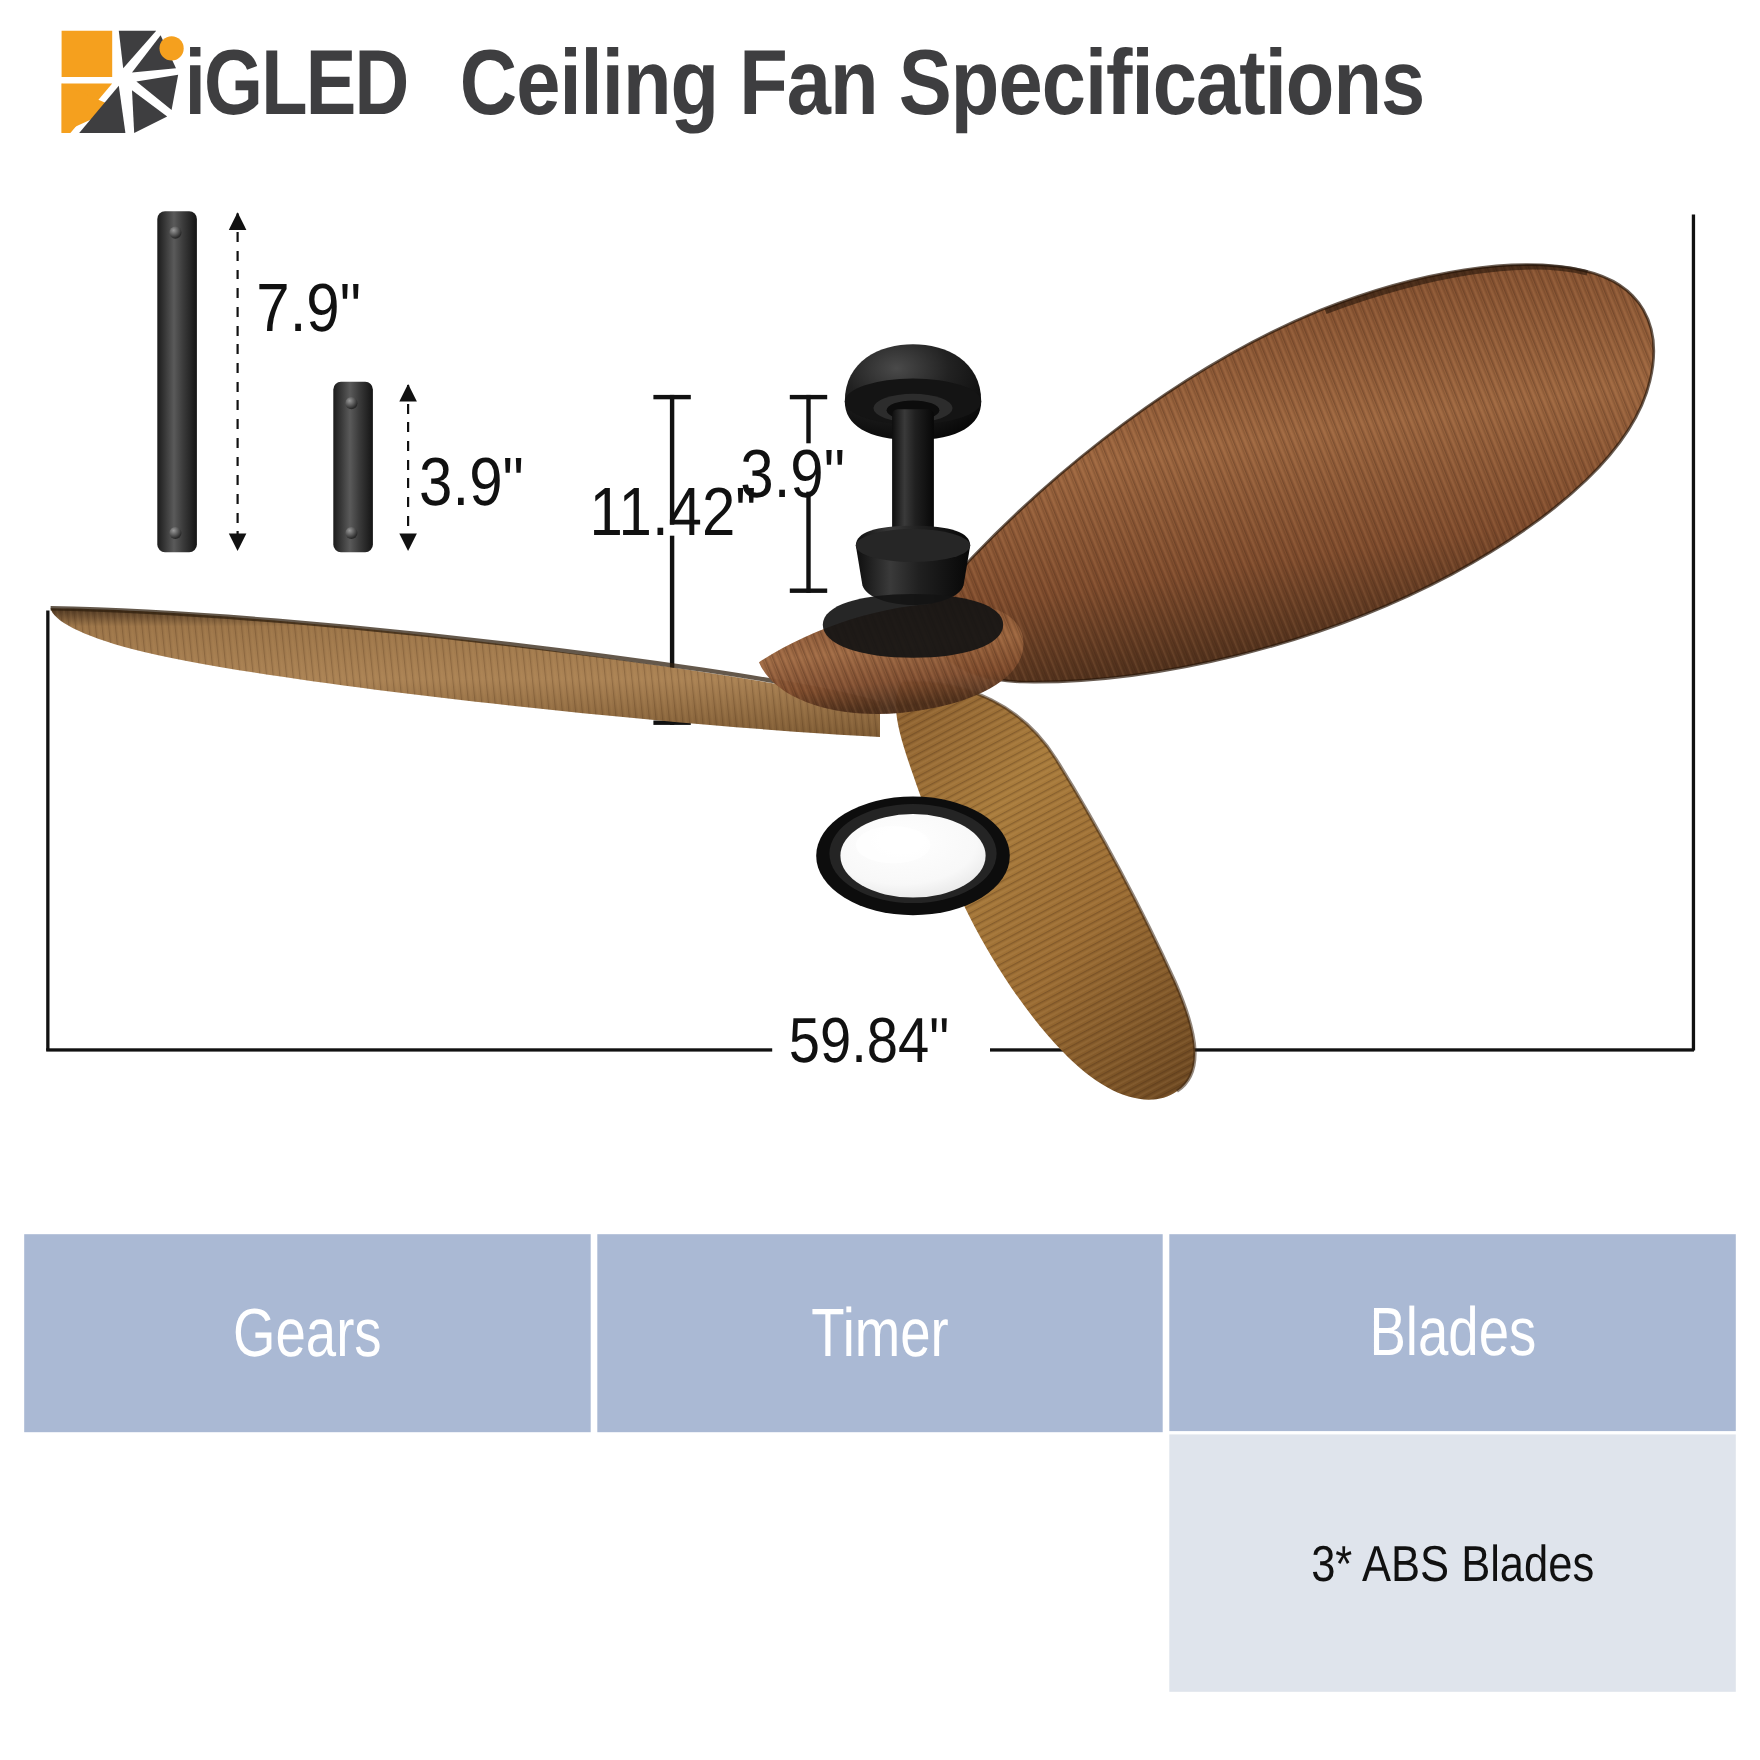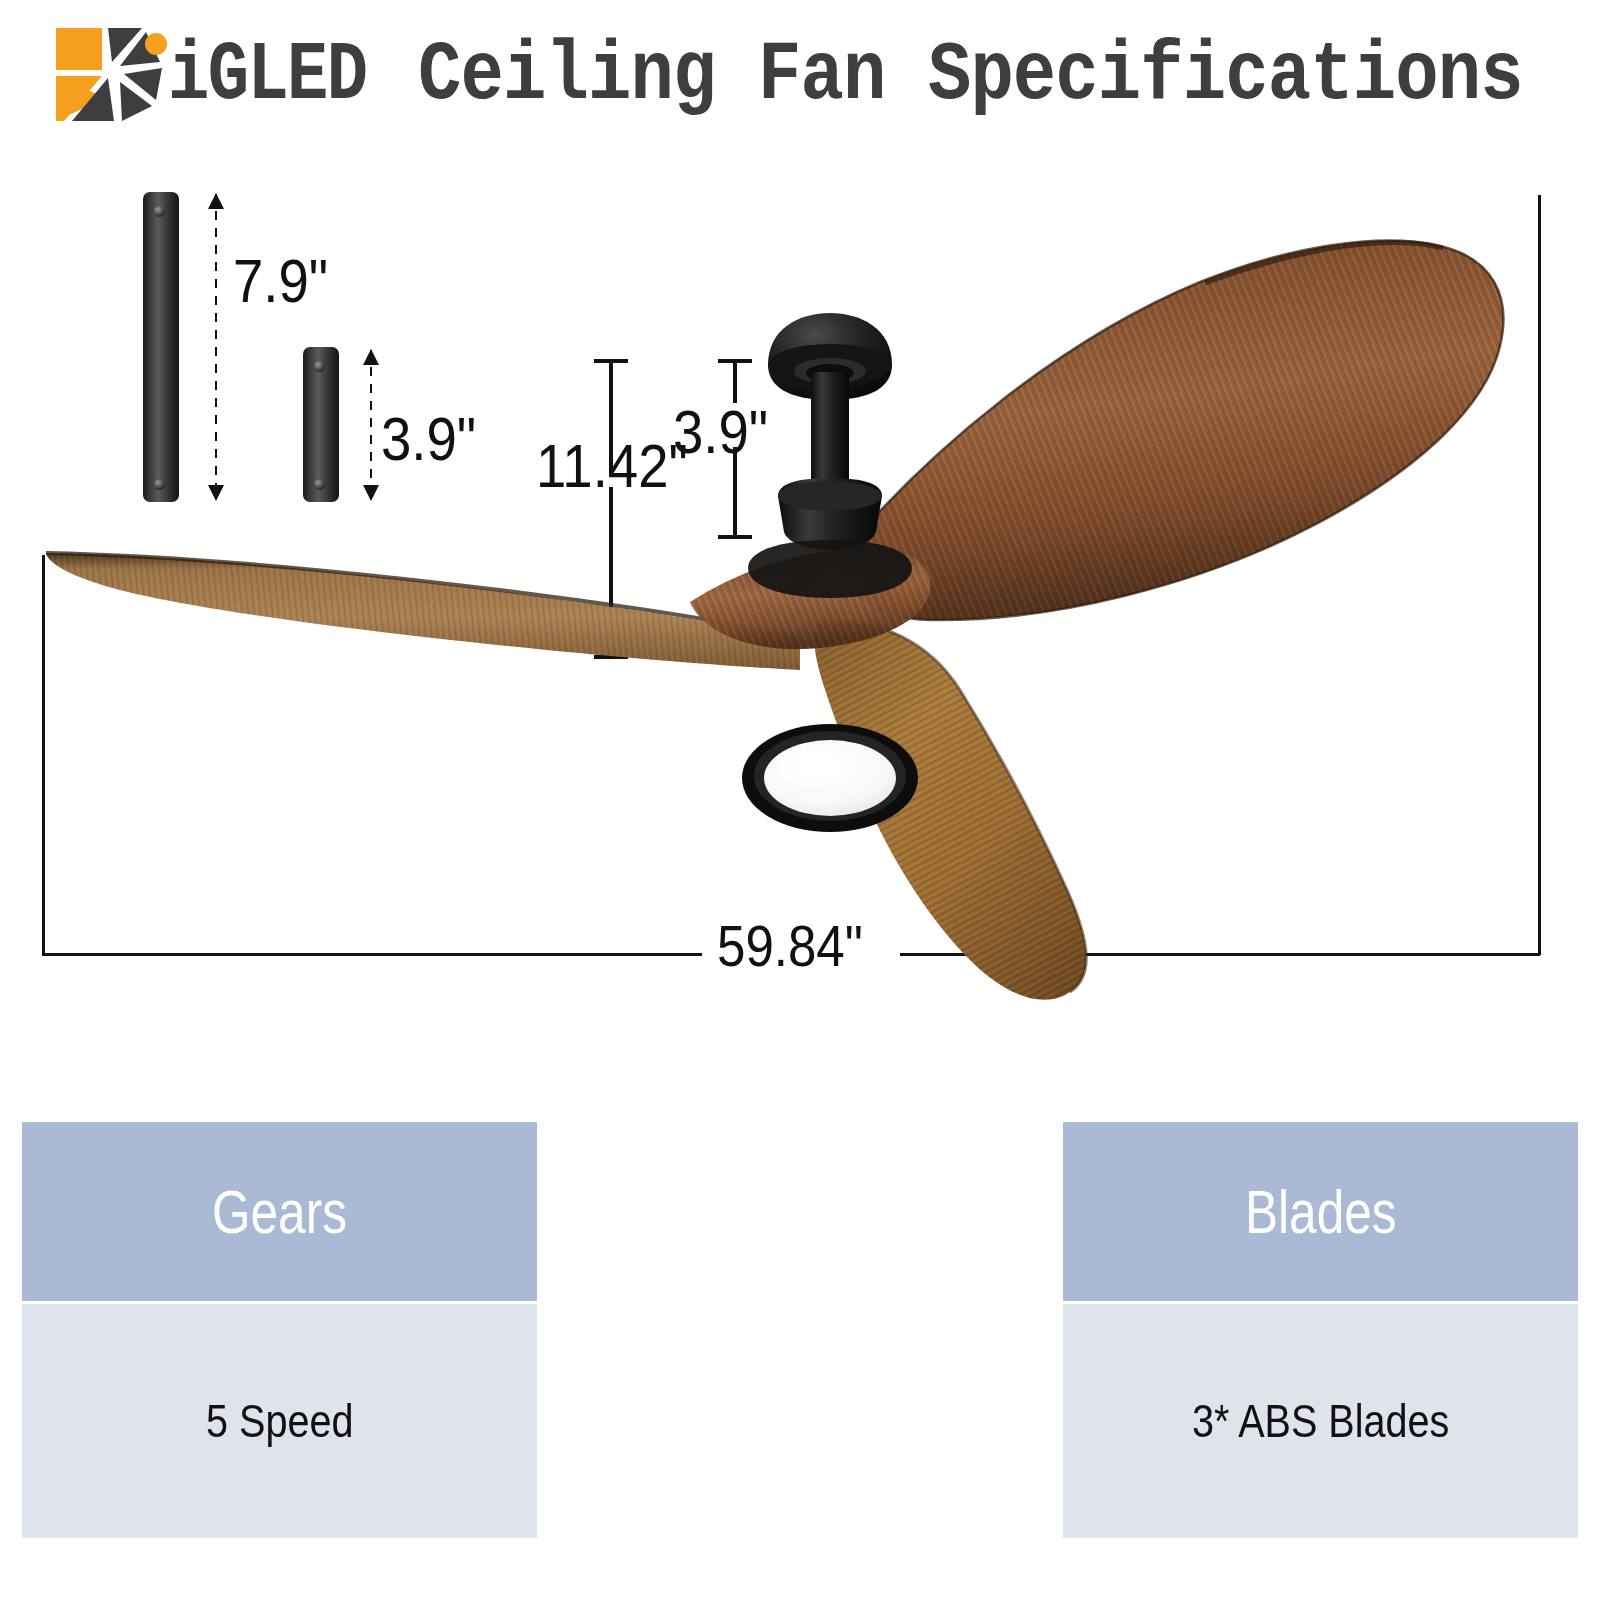--- a/index.html
+++ b/index.html
@@ -1,20 +1,20 @@
 <!DOCTYPE html>
 <html><head>
 <meta charset="utf-8">
 <style>
   html,body{margin:0;padding:0;background:#ffffff;}
   body{width:1600px;height:1600px;position:relative;overflow:hidden;
        font-family:"Liberation Sans", sans-serif;}
 
   
-  #header{position:absolute;left:0;top:0;width:1600px;height:150px;font-family:Liberation Mono, monospace;}
+  #header{position:absolute;left:0;top:0;width:1600px;height:150px;}
   #logo-mark{position:absolute;left:50px;top:22px;width:120px;height:105px;}
   #brand-text{position:absolute;left:168px;top:28px;font-size:84px;line-height:95px;
       font-weight:bold;color:#3e3e40;letter-spacing:-2px;
       transform:scaleX(.82);transform-origin:left top;}
   #page-title{position:absolute;left:418px;top:28px;font-size:84px;line-height:95px;
       font-weight:bold;color:#3e3e40;letter-spacing:-1px;white-space:nowrap;
       transform:scaleX(.86);transform-origin:left top;}
 
   
   #diagram{position:absolute;left:0;top:150px;width:1600px;height:930px;}
@@ -290,27 +290,27 @@
     </g>
   </svg>
 </div>
 
 <div id="spec-table">
 
   <div class="col">
     <div class="th">
       <span>Gears</span>
     </div>
-    <div class="td">
-      <span>5 Speed</span>
-    </div>
   </div>
 
 
   <div class="col">
+    <div class="th">
+      <span>Timer</span>
+    </div>
   </div>
 
   <div class="col">
     <div class="th">
       <span>Blades</span>
     </div>
     <div class="td">
       <span>3* ABS Blades</span>
     </div>
   </div>

